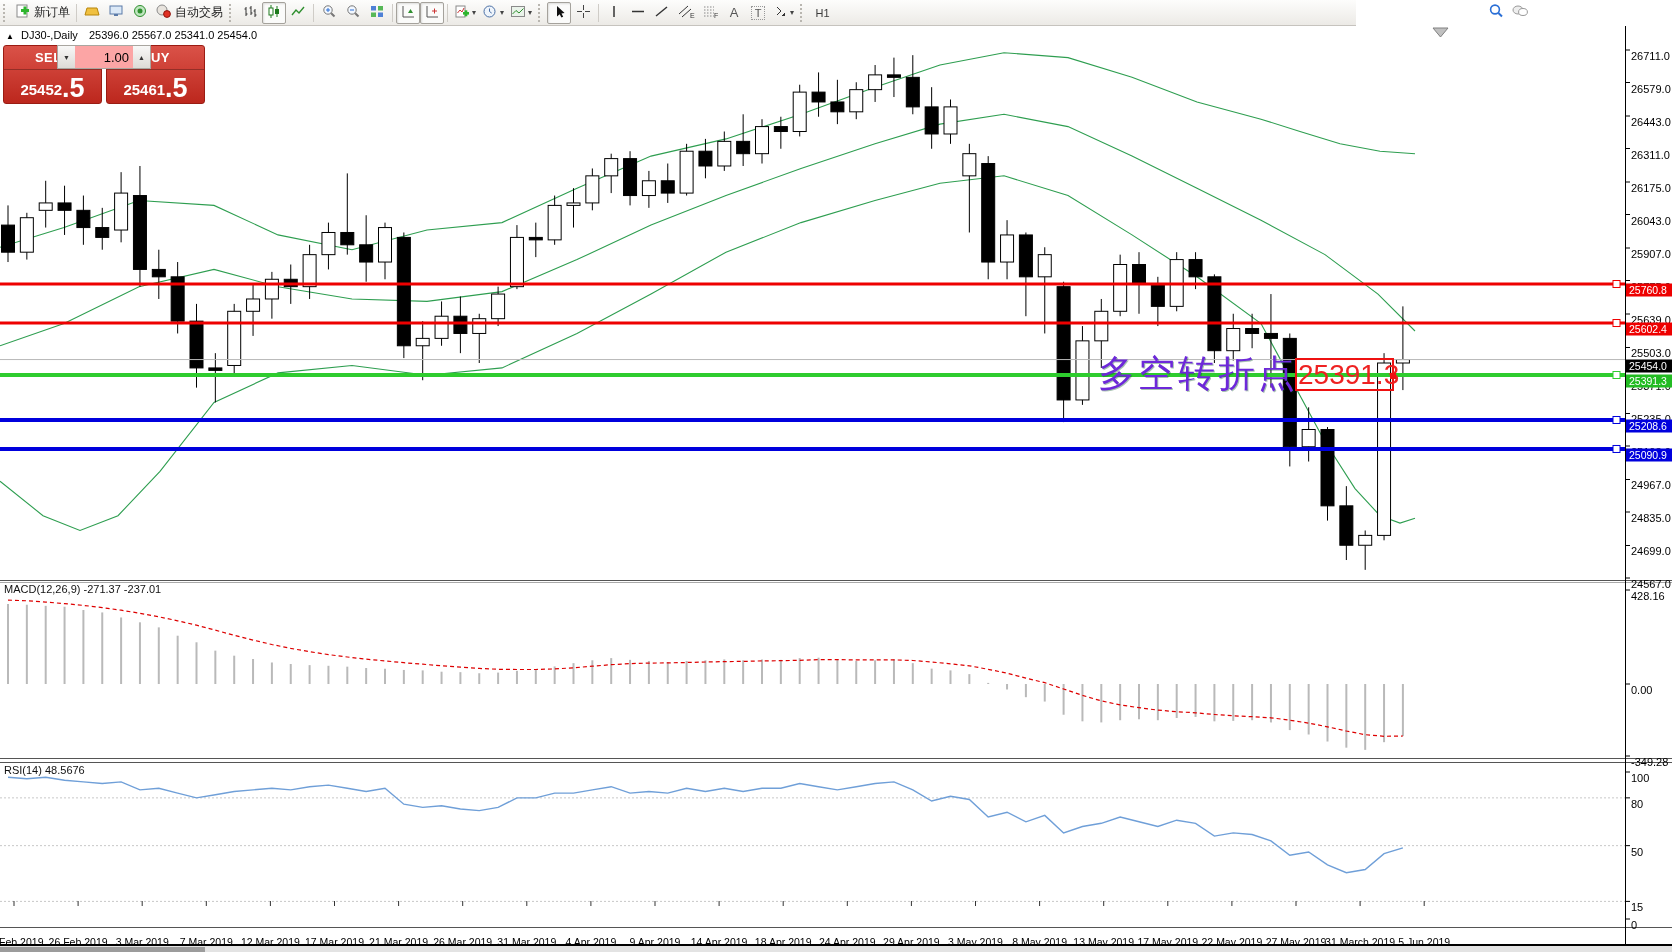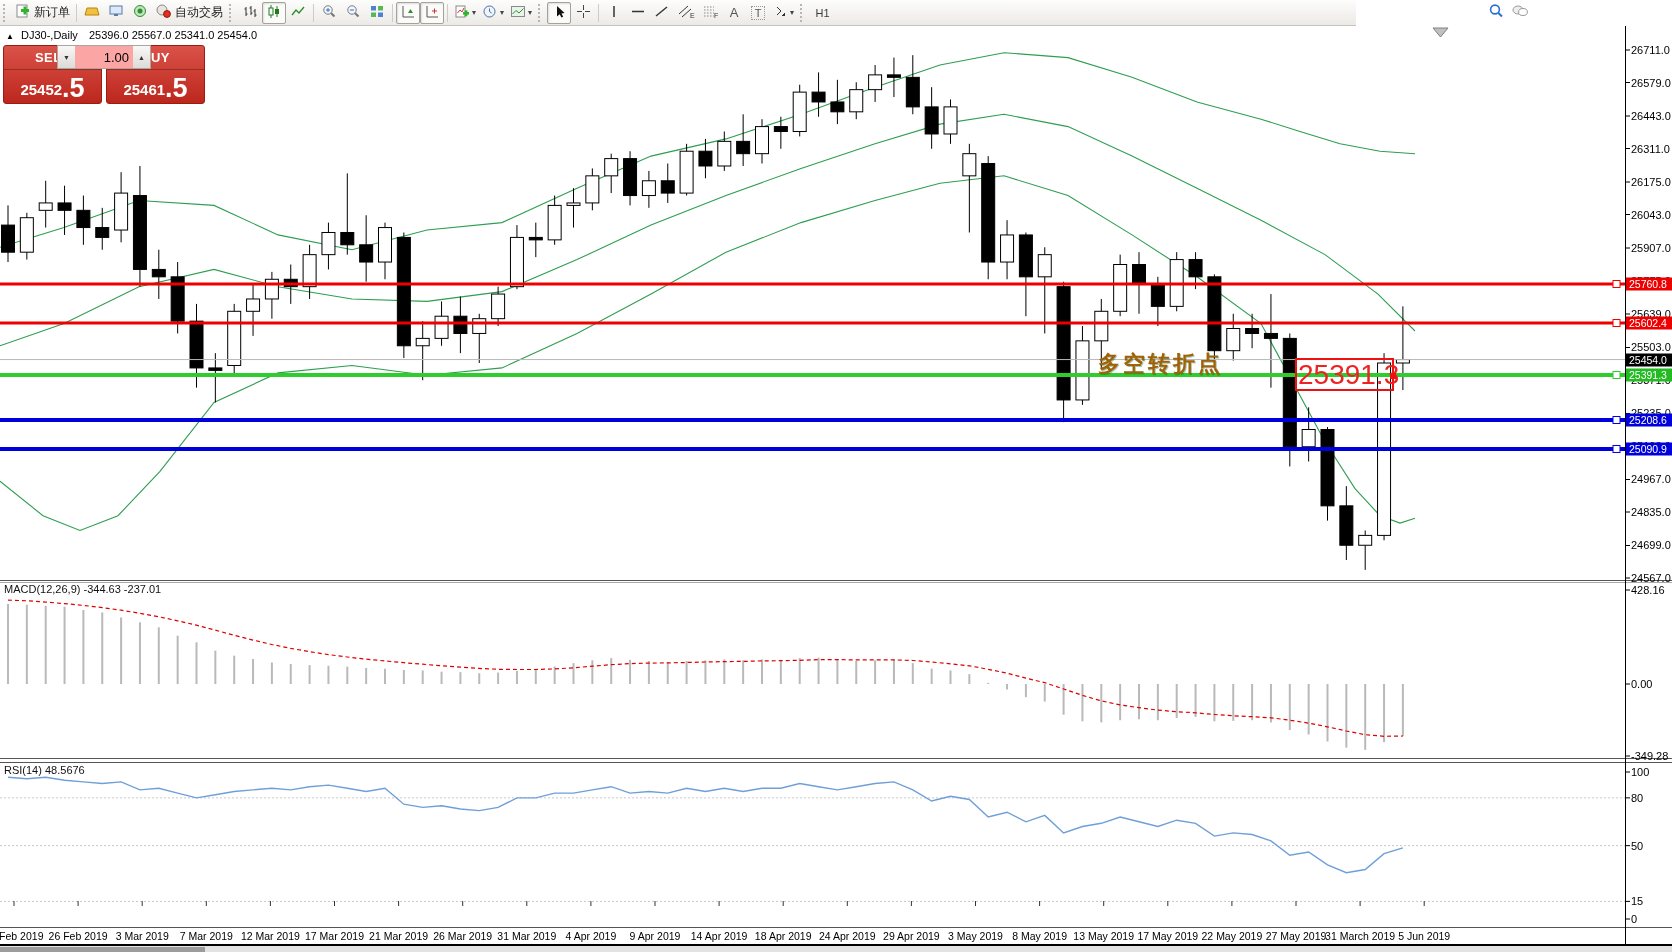--- a/index.html
+++ b/index.html
@@ -15,42 +15,42 @@
     padding:0 2px;border:1px solid transparent;border-radius:2px;box-sizing:border-box;}
   .tbtn.pressed{background:#fbfbfa;border:1px solid #a5a29c;box-shadow:inset 1px 1px 2px rgba(0,0,0,.12);}
   .tbtn .lbl{margin-left:4px;white-space:nowrap;}
   .caret{font-size:8px;color:#444;margin-left:2px;}
   .tf{height:20px;min-width:27px;display:flex;align-items:center;justify-content:center;
     font-size:11px;color:#3a3a3a;border:1px solid transparent;border-radius:2px;box-sizing:border-box;}
   .tf.active{background:#fbfbfa;border:1px solid #a5a29c;box-shadow:inset 1px 1px 2px rgba(0,0,0,.15);}
   .tright{position:absolute;top:1px;height:22px;display:flex;align-items:center;}
   
   #chartwrap{position:absolute;left:0;top:26px;width:1672px;height:926px;background:#fff;}
-  #labels{position:absolute;left:0;top:0;width:1672px;height:760px;pointer-events:none;}
+  #labels{position:absolute;left:0;top:6px;width:1672px;height:760px;pointer-events:none;}
   #symhdr{position:absolute;left:6px;top:29px;font-size:11px;color:#000;}
   #symhdr .tri{font-size:8px;margin-right:4px;}
   .indlab{position:absolute;font-size:11px;color:#111;}
   
   #trade{position:absolute;left:3px;top:45px;width:202px;height:59px;}
   .tpcol{position:absolute;top:0;width:99px;height:59px;border-radius:3px;
     background:linear-gradient(#da5248,#bc271d);border:1px solid #9a1c13;box-sizing:border-box;color:#fff;}
   .tpbtn{height:23px;display:flex;align-items:center;justify-content:center;
     font-size:13px;font-weight:bold;letter-spacing:.5px;}
   .tpprice{height:33px;border-top:1px solid rgba(0,0,0,.28);display:flex;align-items:flex-end;justify-content:center;}
   .pint{font-size:15px;font-weight:bold;margin-bottom:5px;}
   .pfrac{font-size:27px;font-weight:bold;line-height:27px;margin-bottom:1px;}
   #volbox{position:absolute;left:54px;top:0;width:94px;height:24px;background:#fca5a5;
     border:1px solid #a9a6a0;box-sizing:border-box;display:flex;}
   .spin{width:17px;background:linear-gradient(#f8f8f7,#dddbd6);display:flex;align-items:center;
     justify-content:center;font-size:7px;color:#333;}
   #volval{flex:1;display:flex;align-items:center;justify-content:flex-end;padding-right:4px;
     font-size:13px;color:#000;}
   
-  #cnnote{position:absolute;left:1098px;top:349px;font-size:22px;font-weight:bold;
-    letter-spacing:3px;color:#a16207;text-shadow:1px 1px 0 rgba(0,80,30,.35);white-space:nowrap;}
+  #cnnote{position:absolute;left:1098px;top:349px;font-size:37px;font-weight:normal;
+    letter-spacing:3px;color:#6d28d9;text-shadow:1px 1px 0 rgba(0,80,30,.35);white-space:nowrap;}
   #redbox{position:absolute;left:1295px;top:358px;width:99px;height:33px;border:2px solid #ee1111;box-sizing:border-box;}
   #redbox .rtxt{position:absolute;left:1px;top:-1px;font-size:28px;color:#ee2222;white-space:nowrap;}
   #redbox .handle{position:absolute;right:-4px;top:13px;width:6px;height:6px;background:#ee1111;}
   
   #hscroll{position:absolute;left:0;top:945px;width:1672px;height:7px;background:#e3e3e3;border-top:1px solid #000;}
   #hthumb{position:absolute;left:0;top:1px;width:205px;height:6px;background:#9c9c9c;}
   svg text{font-family:"Liberation Sans",sans-serif;}
 </style>
 </head>
 <body>
@@ -641,21 +641,21 @@
     </div>
     <div id="volbox">
       <div class="spin">▼</div>
       <div id="volval">1.00</div>
       <div class="spin">▲</div>
     </div>
   </div>
 
   <div class="indlab" style="left:4px;top:583px;">
     <span>MACD(12,26,9)</span>
-    <span>-344.63</span>
+    <span>-271.37</span>
     <span>-237.01</span>
   </div>
   <div class="indlab" style="left:4px;top:764px;">
     <span>RSI(14)</span>
     <span>48.5676</span>
   </div>
 
   <div id="cnnote">多空转折点</div>
   <div id="redbox">
     <span class="rtxt">25391.3</span>

